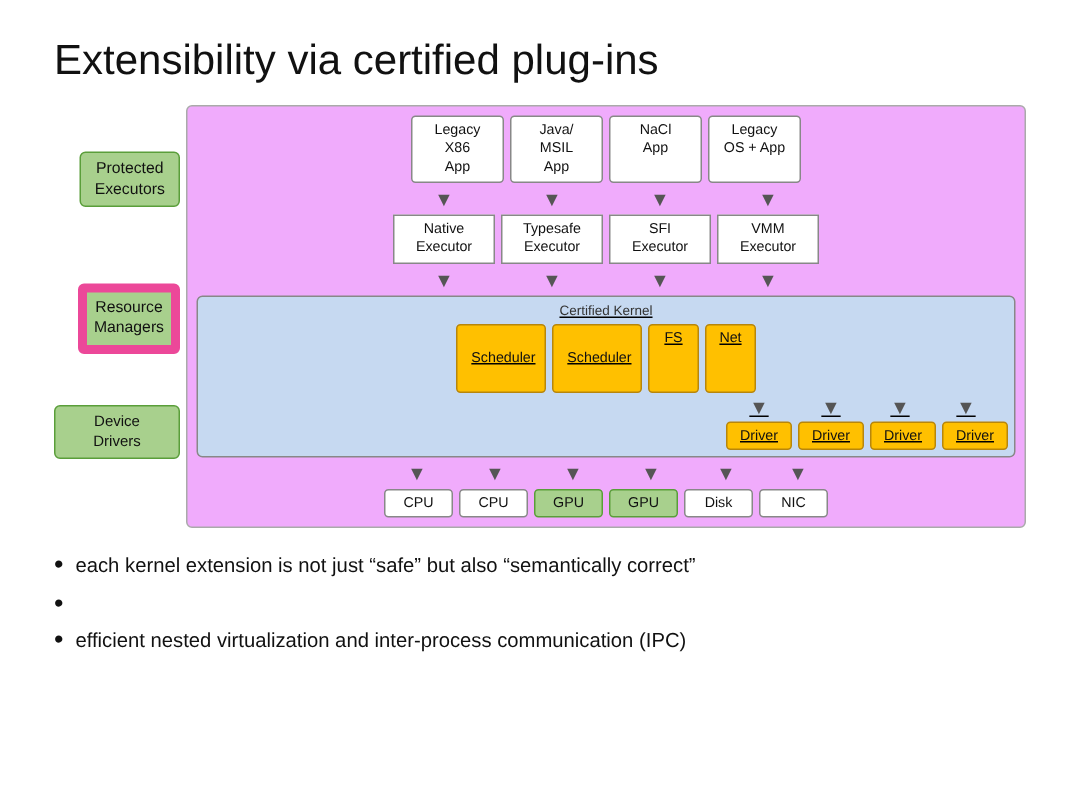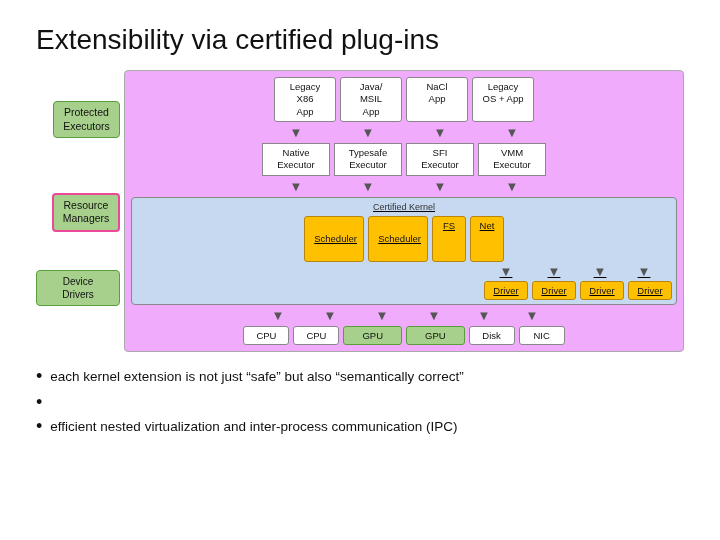--- a/index.html
+++ b/index.html
@@ -140,21 +140,21 @@
       padding: 3px 6px;
       min-width: 46px;
       color: #111;
     }
     .hw-box-gpu {
       background: #a8d08d;
       border: 1px solid #5a9e3a;
       border-radius: 3px;
       font-size: 9.5px;
       text-align: center;
-      padding: 3px 18px;
+      padding: 3px 6px;
       min-width: 46px;
       color: #111;
     }
     
     .arrow-row {
       display: flex;
       justify-content: center;
       gap: 4px;
       align-items: center;
     }
@@ -198,21 +198,21 @@
       padding: 4px 3px;
       line-height: 1.3;
       color: #111;
       flex: 1;
       display: flex;
       align-items: center;
       justify-content: center;
     }
     .left-label-rm {
       background: #a8d08d;
-      border: 2px solid #ec4899;
+      border: 6px solid #ec4899;
       border-radius: 4px;
       font-size: 10.5px;
       text-align: center;
       padding: 4px 0;
       line-height: 1.3;
       color: #111;
       flex: 1;
       display: flex;
       align-items: center;
       justify-content: center;

